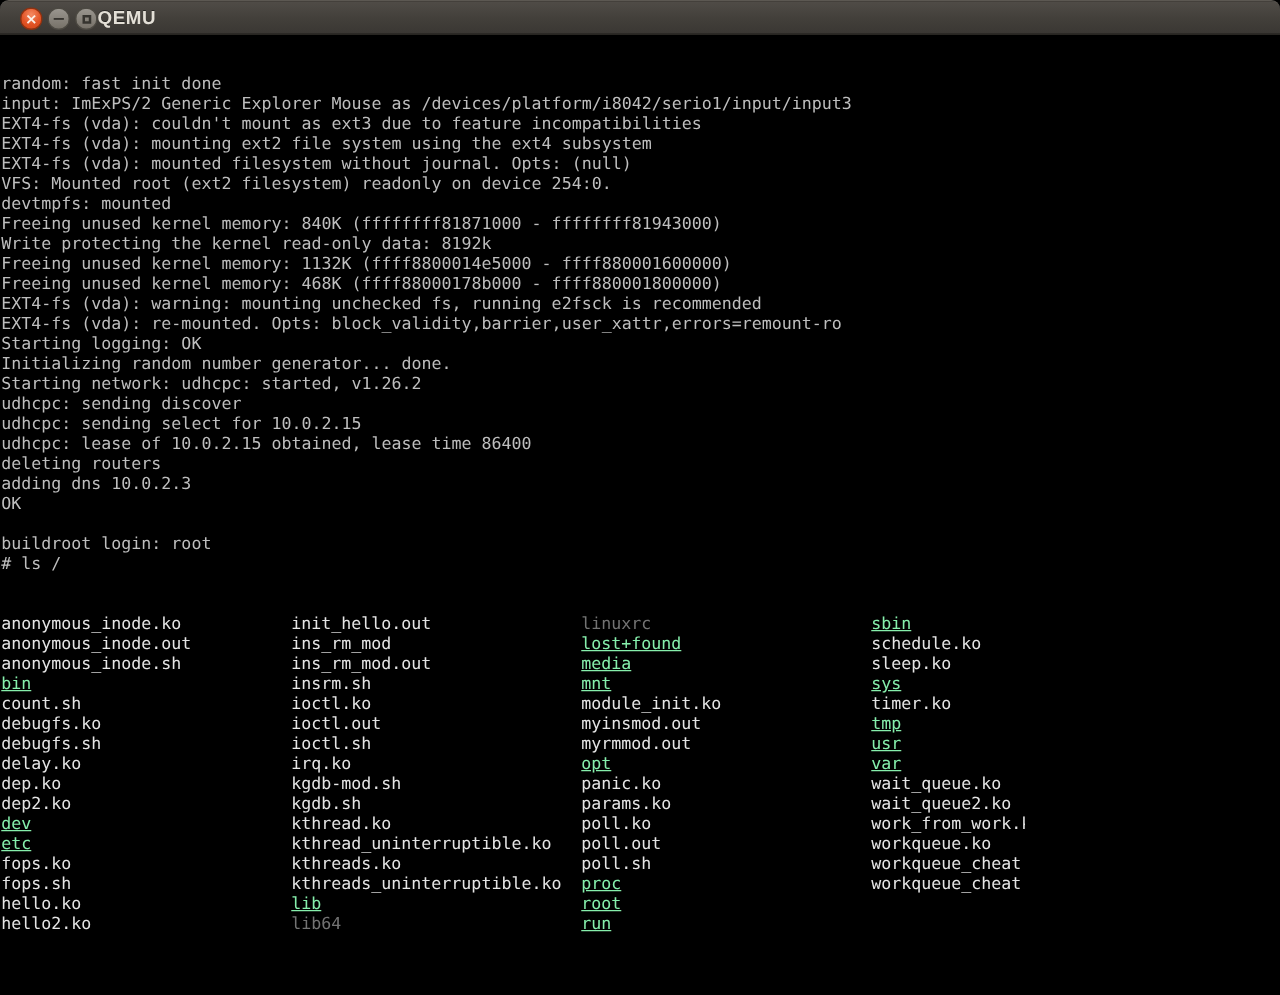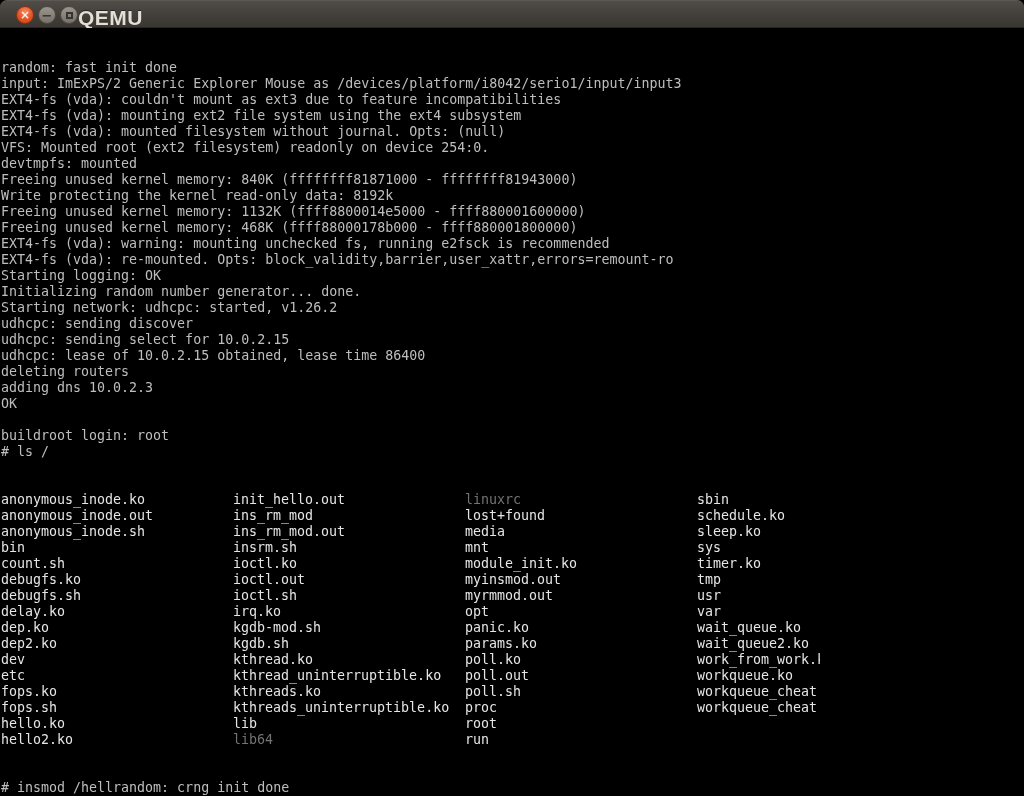--- a/index.html
+++ b/index.html
@@ -28,21 +28,21 @@
   .tb-dim {
     background:linear-gradient(#9a968f, #767168);
     border:1px solid #4c4942;
     color:#36342f; font-weight:bold; line-height:1;
   }
   .tb-min { left:38px; font-size:13px; }
   .tb-max { left:60px; font-size:9px; }
   .tb-max .sq { width:7px; height:7px; border:2px solid #36342f; display:block; }
   .tb-title {
     position:absolute; left:78px; top:5px;
-    font-family:"Liberation Sans", sans-serif; font-weight:bold; font-size:21px;
+    font-family:"Liberation Sans", sans-serif; font-weight:bold; font-size:15px;
     color:#e3dfd6; text-shadow:0 -1px 0 rgba(0,0,0,.45);
     letter-spacing:0.5px;
   }
 
   
   .terminal {
     position:absolute; top:28px; left:0; width:820px; height:768px;
     background:#000; padding-left:1px;
     font-family:"DejaVu Sans Mono", monospace;
     font-size:13.3px; line-height:16px;
@@ -50,21 +50,21 @@
     white-space:pre; overflow:hidden;
   }
   .tline { height:16px; }
   .ls-grid { position:relative; height:256px; }
   .ls-col { position:absolute; top:0; }
   .ls-col-0 { left:0; }
   .ls-col-1 { left:232px; }
   .ls-col-2 { left:464px; }
   .ls-col-3 { left:696px; }
   .c-file    { color:#e5e5e5; }
-  .c-dir     { color:#e5e5e5; }
+  .c-dir     { color:#86efac;text-decoration:underline; }
   .c-symlink { color:#737373; }
 </style>
 </head>
 <body>
 
 <div class="window">
 
   <div class="titlebar">
     <div class="tb-btn tb-close">
       <span>×</span>
@@ -74,17 +74,16 @@
     </div>
     <div class="tb-btn tb-dim tb-max">
       <span class="sq"></span>
     </div>
     <div class="tb-title">QEMU</div>
   </div>
 
   <div class="terminal">
     <div id="boot-lines"><div class="tline">random: fast init done</div><div class="tline">input: ImExPS/2 Generic Explorer Mouse as /devices/platform/i8042/serio1/input/input3</div><div class="tline">EXT4-fs (vda): couldn't mount as ext3 due to feature incompatibilities</div><div class="tline">EXT4-fs (vda): mounting ext2 file system using the ext4 subsystem</div><div class="tline">EXT4-fs (vda): mounted filesystem without journal. Opts: (null)</div><div class="tline">VFS: Mounted root (ext2 filesystem) readonly on device 254:0.</div><div class="tline">devtmpfs: mounted</div><div class="tline">Freeing unused kernel memory: 840K (ffffffff81871000 - ffffffff81943000)</div><div class="tline">Write protecting the kernel read-only data: 8192k</div><div class="tline">Freeing unused kernel memory: 1132K (ffff8800014e5000 - ffff880001600000)</div><div class="tline">Freeing unused kernel memory: 468K (ffff88000178b000 - ffff880001800000)</div><div class="tline">EXT4-fs (vda): warning: mounting unchecked fs, running e2fsck is recommended</div><div class="tline">EXT4-fs (vda): re-mounted. Opts: block_validity,barrier,user_xattr,errors=remount-ro</div><div class="tline">Starting logging: OK</div><div class="tline">Initializing random number generator... done.</div><div class="tline">Starting network: udhcpc: started, v1.26.2</div><div class="tline">udhcpc: sending discover</div><div class="tline">udhcpc: sending select for 10.0.2.15</div><div class="tline">udhcpc: lease of 10.0.2.15 obtained, lease time 86400</div><div class="tline">deleting routers</div><div class="tline">adding dns 10.0.2.3</div><div class="tline">OK</div><div class="tline">&nbsp;</div><div class="tline">buildroot login: root</div><div class="tline"># ls /</div></div>
     <div id="ls-grid" class="ls-grid"><div class="ls-col ls-col-0"><div class="tline c-file">anonymous_inode.ko</div><div class="tline c-file">anonymous_inode.out</div><div class="tline c-file">anonymous_inode.sh</div><div class="tline c-dir">bin</div><div class="tline c-file">count.sh</div><div class="tline c-file">debugfs.ko</div><div class="tline c-file">debugfs.sh</div><div class="tline c-file">delay.ko</div><div class="tline c-file">dep.ko</div><div class="tline c-file">dep2.ko</div><div class="tline c-dir">dev</div><div class="tline c-dir">etc</div><div class="tline c-file">fops.ko</div><div class="tline c-file">fops.sh</div><div class="tline c-file">hello.ko</div><div class="tline c-file">hello2.ko</div></div><div class="ls-col ls-col-1"><div class="tline c-file">init_hello.out</div><div class="tline c-file">ins_rm_mod</div><div class="tline c-file">ins_rm_mod.out</div><div class="tline c-file">insrm.sh</div><div class="tline c-file">ioctl.ko</div><div class="tline c-file">ioctl.out</div><div class="tline c-file">ioctl.sh</div><div class="tline c-file">irq.ko</div><div class="tline c-file">kgdb-mod.sh</div><div class="tline c-file">kgdb.sh</div><div class="tline c-file">kthread.ko</div><div class="tline c-file">kthread_uninterruptible.ko</div><div class="tline c-file">kthreads.ko</div><div class="tline c-file">kthreads_uninterruptible.ko</div><div class="tline c-dir">lib</div><div class="tline c-symlink">lib64</div></div><div class="ls-col ls-col-2"><div class="tline c-symlink">linuxrc</div><div class="tline c-dir">lost+found</div><div class="tline c-dir">media</div><div class="tline c-dir">mnt</div><div class="tline c-file">module_init.ko</div><div class="tline c-file">myinsmod.out</div><div class="tline c-file">myrmmod.out</div><div class="tline c-dir">opt</div><div class="tline c-file">panic.ko</div><div class="tline c-file">params.ko</div><div class="tline c-file">poll.ko</div><div class="tline c-file">poll.out</div><div class="tline c-file">poll.sh</div><div class="tline c-dir">proc</div><div class="tline c-dir">root</div><div class="tline c-dir">run</div></div><div class="ls-col ls-col-3"><div class="tline c-dir">sbin</div><div class="tline c-file">schedule.ko</div><div class="tline c-file">sleep.ko</div><div class="tline c-dir">sys</div><div class="tline c-file">timer.ko</div><div class="tline c-dir">tmp</div><div class="tline c-dir">usr</div><div class="tline c-dir">var</div><div class="tline c-file">wait_queue.ko</div><div class="tline c-file">wait_queue2.ko</div><div class="tline c-file">work_from_work.ko</div><div class="tline c-file">workqueue.ko</div><div class="tline c-file">workqueue_cheat.ko</div><div class="tline c-file">workqueue_cheat.sh</div></div></div>
-    <div id="tail-lines"><div class="tline"># insmod /hellrandom: crng init done</div></div>
     
   </div>
 
 </div>
 
 </body></html>

